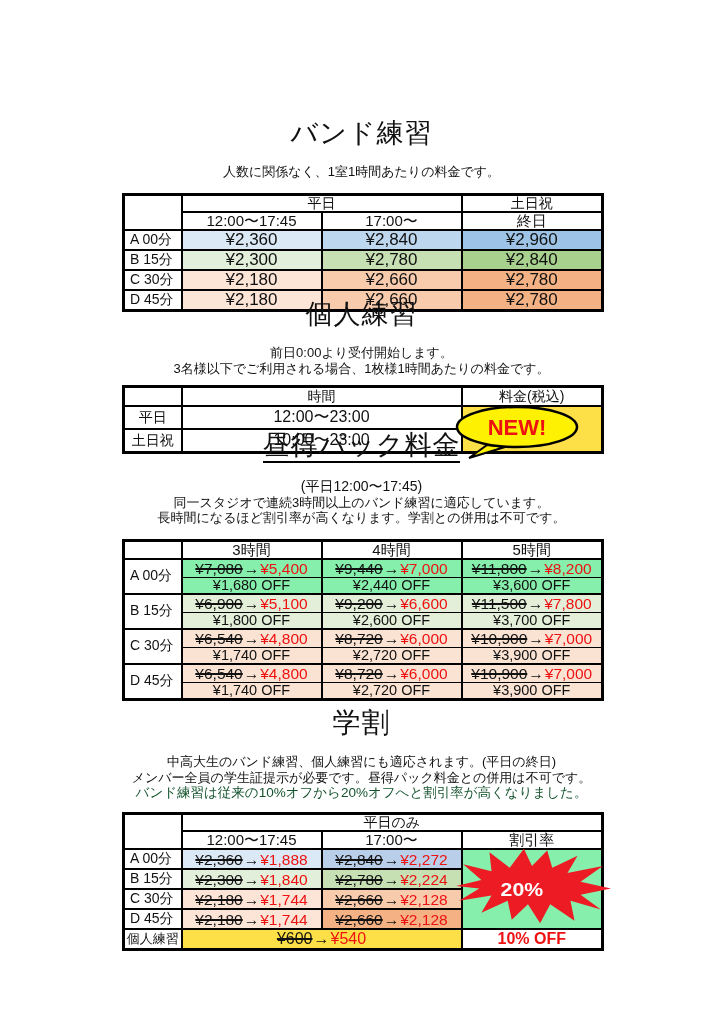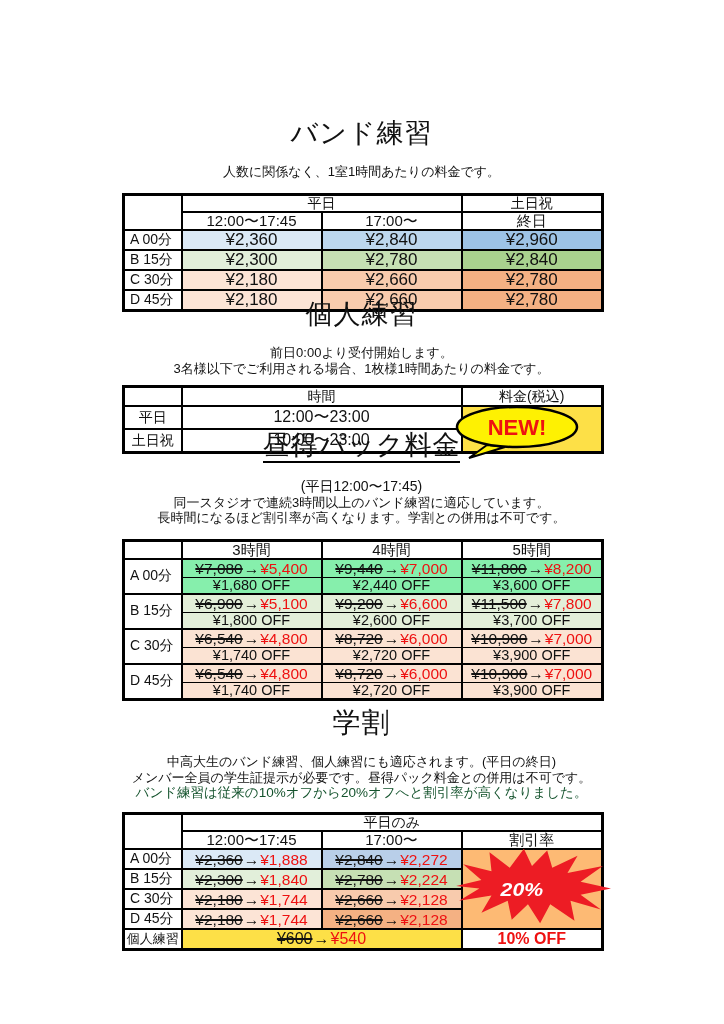--- a/index.html
+++ b/index.html
@@ -53,21 +53,21 @@
   .pack-d td.pc{background:#fbe3d3;}
   .t-pack td.pc{padding:0;}
 
   
   .t-student{margin-top:11px;border-radius:14px;}
   .t-student .cell{font-size:15.5px;height:17px;line-height:17px;white-space:nowrap;}
   .stu-a .c1{background:#dbe9f6;} .stu-a .c2{background:#b9cfe9;}
   .stu-b .c1{background:#e2efda;} .stu-b .c2{background:#c6e0b4;}
   .stu-c .c1{background:#fce4d6;} .stu-c .c2{background:#f8cbad;}
   .stu-d .c1{background:#fce4d6;} .stu-d .c2{background:#f4b183;}
-  .burst-cell{position:relative;background:#fdba74;font-style:italic;}
+  .burst-cell{position:relative;background:#86efac;}
   .burst-svg{position:absolute;left:-12px;top:-3px;width:162px;height:78px;}
   .pct-off{color:#ee1111;font-weight:bold;font-size:16px;}
   .stu-personal .lbl{font-size:13px;}
   .stu-personal td{height:18px;}
   .stu-personal .merged{font-size:16px;}
 </style>
 </head>
 <body>
 
 <div class="page">

